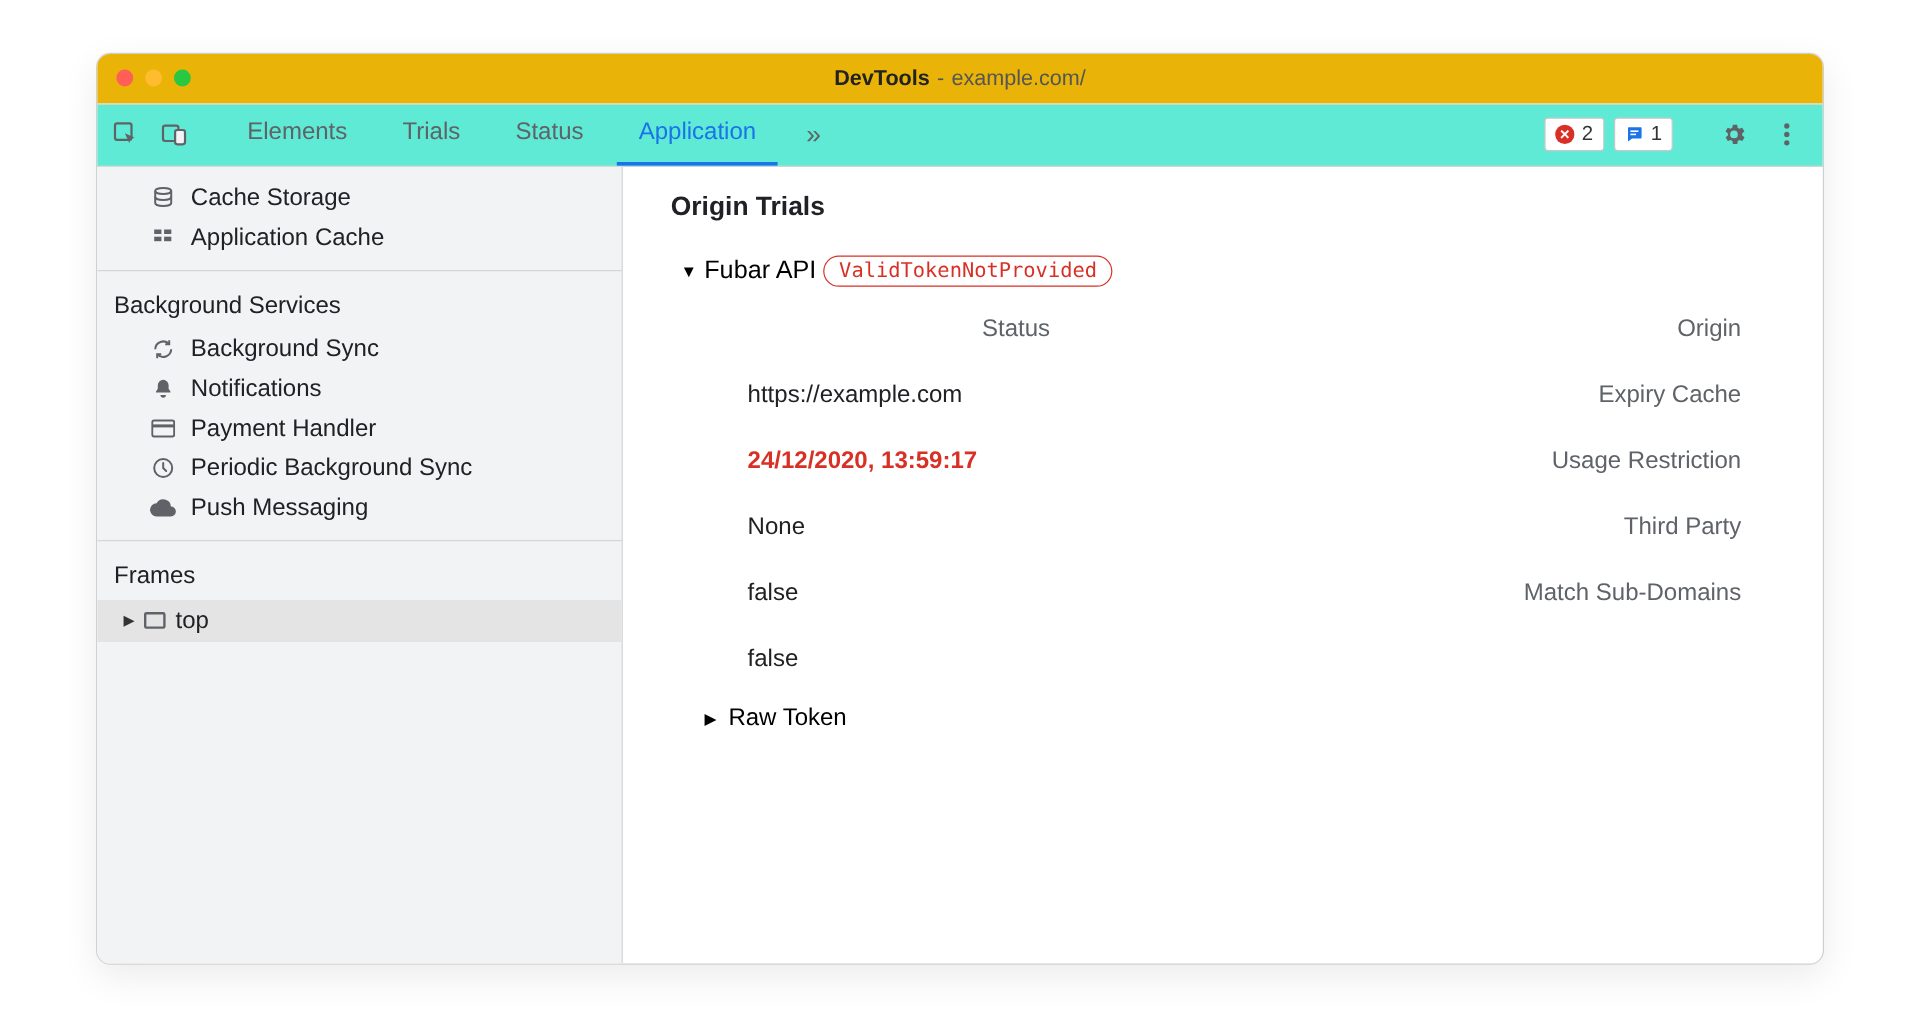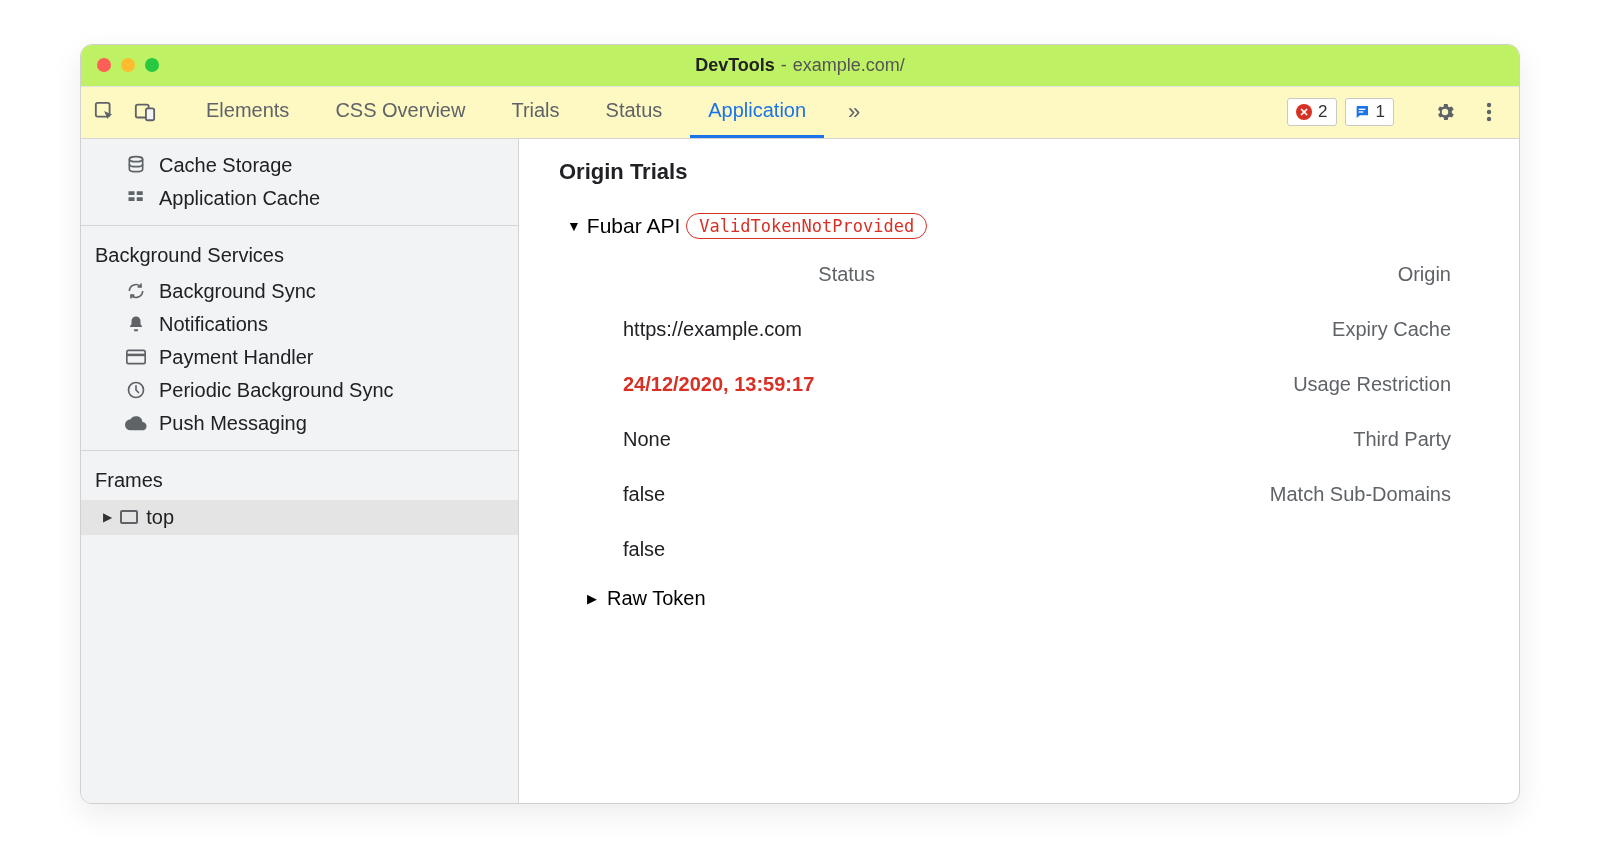--- a/index.html
+++ b/index.html
@@ -15,21 +15,21 @@
     width: 1440px;
     border: 1px solid #d0d0d0;
     border-radius: 12px;
     overflow: hidden;
     box-shadow: 0 10px 30px rgba(0,0,0,0.08);
     background: #fff;
   }
   
   .titlebar {
     height: 42px;
-    background: #bef264;
+    background: #eab308;
     display: flex;
     align-items: center;
     padding: 0 16px;
     position: relative;
     border-bottom: 1px solid #e3e3e3;
   }
   .traffic-lights { display: flex; gap: 10px; }
   .dot { width: 14px; height: 14px; border-radius: 50%; }
   .dot.red { background: #ff5f57; }
   .dot.yellow { background: #febc2e; }
@@ -38,21 +38,21 @@
     position: absolute;
     left: 50%; transform: translateX(-50%);
     font-size: 18px; color: #333;
     display: flex; gap: 6px; align-items: baseline;
   }
   .titlebar-title .bold { font-weight: 600; color: #222; }
   .titlebar-title .dim { color: #555; }
   
   .toolbar {
     height: 52px;
-    background: #fef9c3;
+    background: #5eead4;
     border-bottom: 1px solid #d5d5d5;
     display: flex;
     align-items: stretch;
     padding: 0 4px;
   }
   .toolbar-left { display: flex; align-items: center; }
   .tool-btn {
     width: 40px; height: 52px;
     display: flex; align-items: center; justify-content: center;
     color: #5f6368;
@@ -168,23 +168,20 @@
           <rect x="2" y="4" width="14" height="14" rx="2" fill="none" stroke="#5f6368" stroke-width="2"></rect>
           <rect x="13" y="8" width="9" height="13" rx="2" fill="#f1f3f4" stroke="#5f6368" stroke-width="2"></rect>
         </svg>
       </div>
       <div class="divider"></div>
     </div>
 
     <div class="tabs">
       <div class="tab">
           <span>Elements</span>
-        </div>
-      <div class="tab">
-          <span>CSS Overview</span>
         </div>
       <div class="tab">
           <span>Trials</span>
         </div>
       <div class="tab">
           <span>Status</span>
         </div>
       <div class="tab active">
           <span>Application</span>
         </div>

